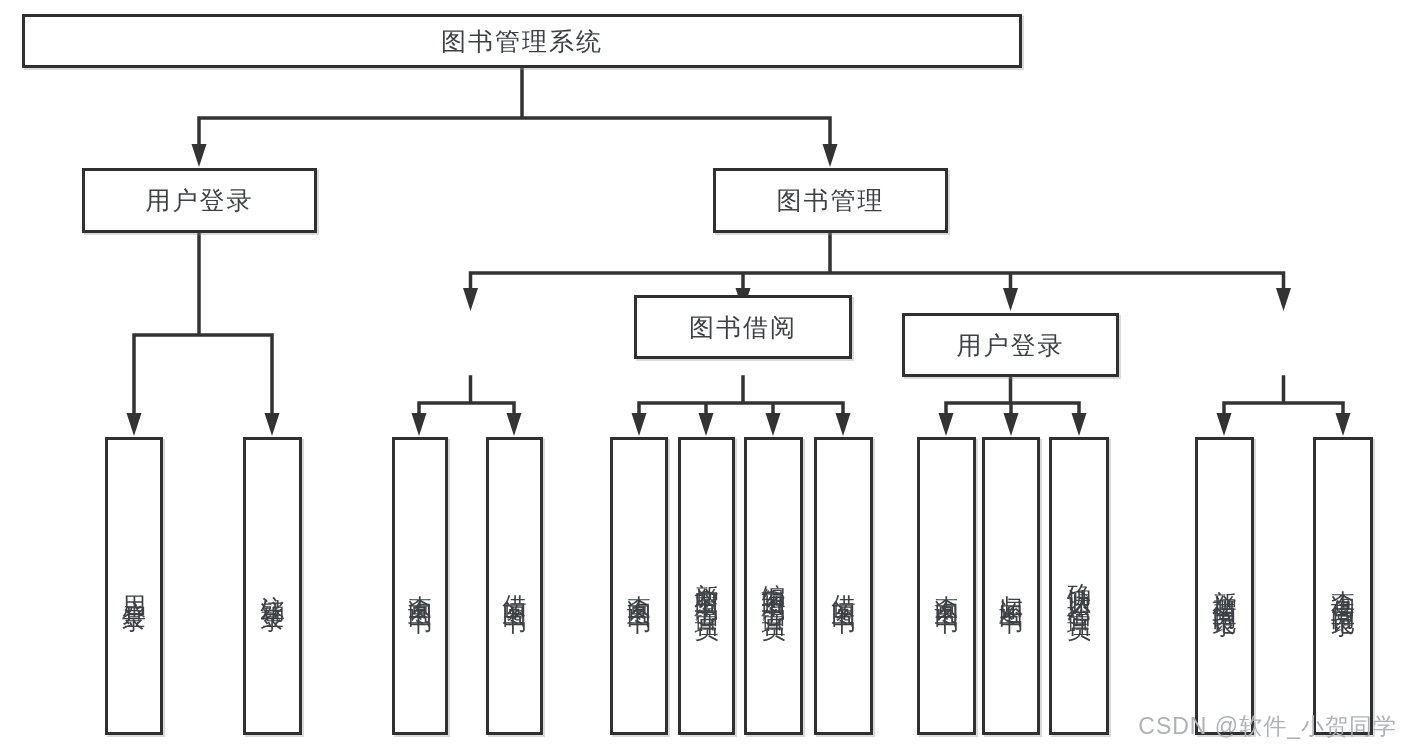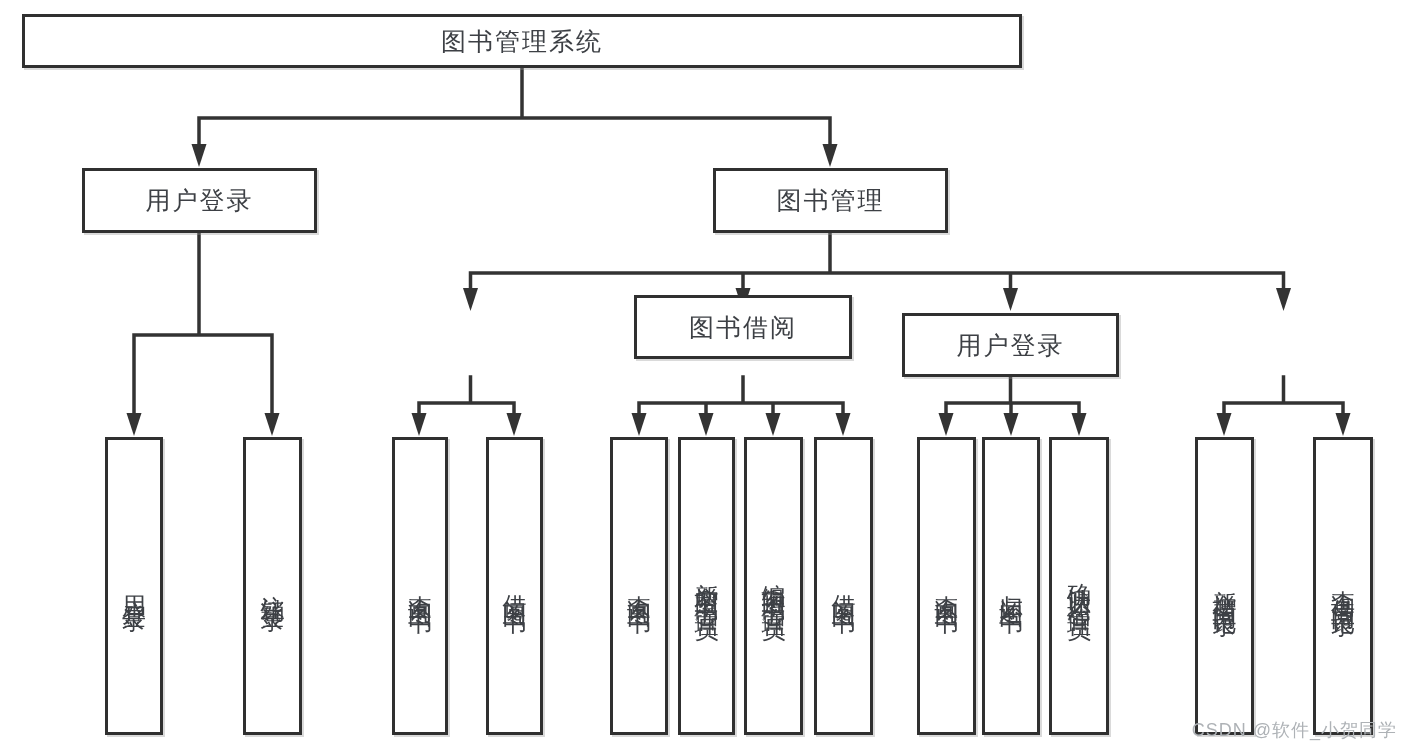--- a/index.html
+++ b/index.html
@@ -37,21 +37,21 @@
     text-orientation: mixed;
     font-size: 24px;
     line-height: 1;
     letter-spacing: 5px;
   }
   .leaf { top: 437px; height: 298px; }
   #watermark {
     position: absolute;
     right: 8px;
     bottom: 5px;
-    font-size: 18px;
+    font-size: 23px;
     color: #aeb2b6;
     letter-spacing: 1px;
     z-index: 5;
     white-space: nowrap;
   }
 </style>
 </head>
 <body>
 
 <div id="canvas">

